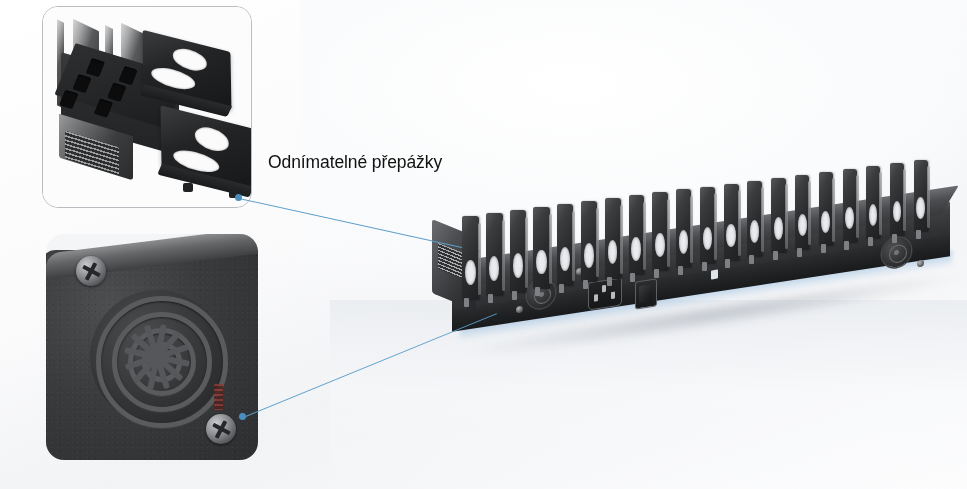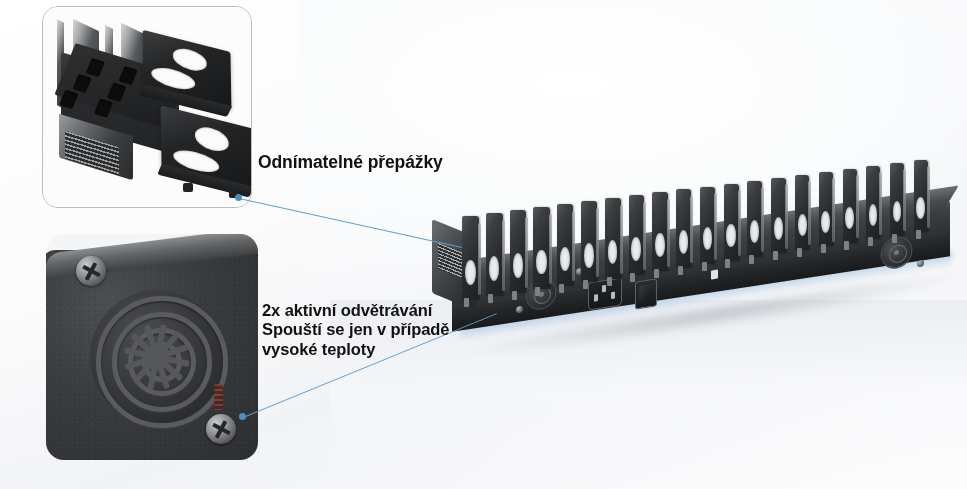--- a/index.html
+++ b/index.html
@@ -29,24 +29,25 @@
     left: 330px; top: 300px;
     width: 640px; height: 200px;
     background: linear-gradient(to bottom, rgba(233,236,240,.85) 0%, rgba(248,249,251,.5) 45%, rgba(255,255,255,0) 100%);
     pointer-events: none;
   }
 
   
   .callout {
     position: absolute;
     color: #111111;
-    font-weight: bold;
+    font-weight: normal;
     letter-spacing: -0.1px;
     white-space: pre-line;
     line-height: 1.17;
+    margin-left: 10px;
   }
   .callout-dividers { left: 258px; top: 152px; font-size: 17.5px; }
   .callout-venting  { left: 262px; top: 301px; font-size: 16.5px; }
 
   
   .leader { position: absolute; transform-origin: 0 50%; height: 0; }
   .leader i {
     display: block;
     height: 1px;
     background: #5c9fcb;
@@ -650,17 +651,14 @@
     </div>
   <div class="leader-dot" style="left:235px; top:194px;"></div>
 
   <div class="leader" id="leader-2" style="left: 243px; top: 417px; width: 274.467px; transform: rotate(-22.2666deg);">
       <i></i>
     </div>
   <div class="leader-dot" style="left:239px; top:413px;"></div>
 
   <div class="callout callout-dividers">Odnímatelné přepážky</div>
 
-  <div class="callout callout-venting">2x aktivní odvětrávání
-Spouští se jen v případě
-vysoké teploty</div>
 
 </div>
 
 </body></html>

